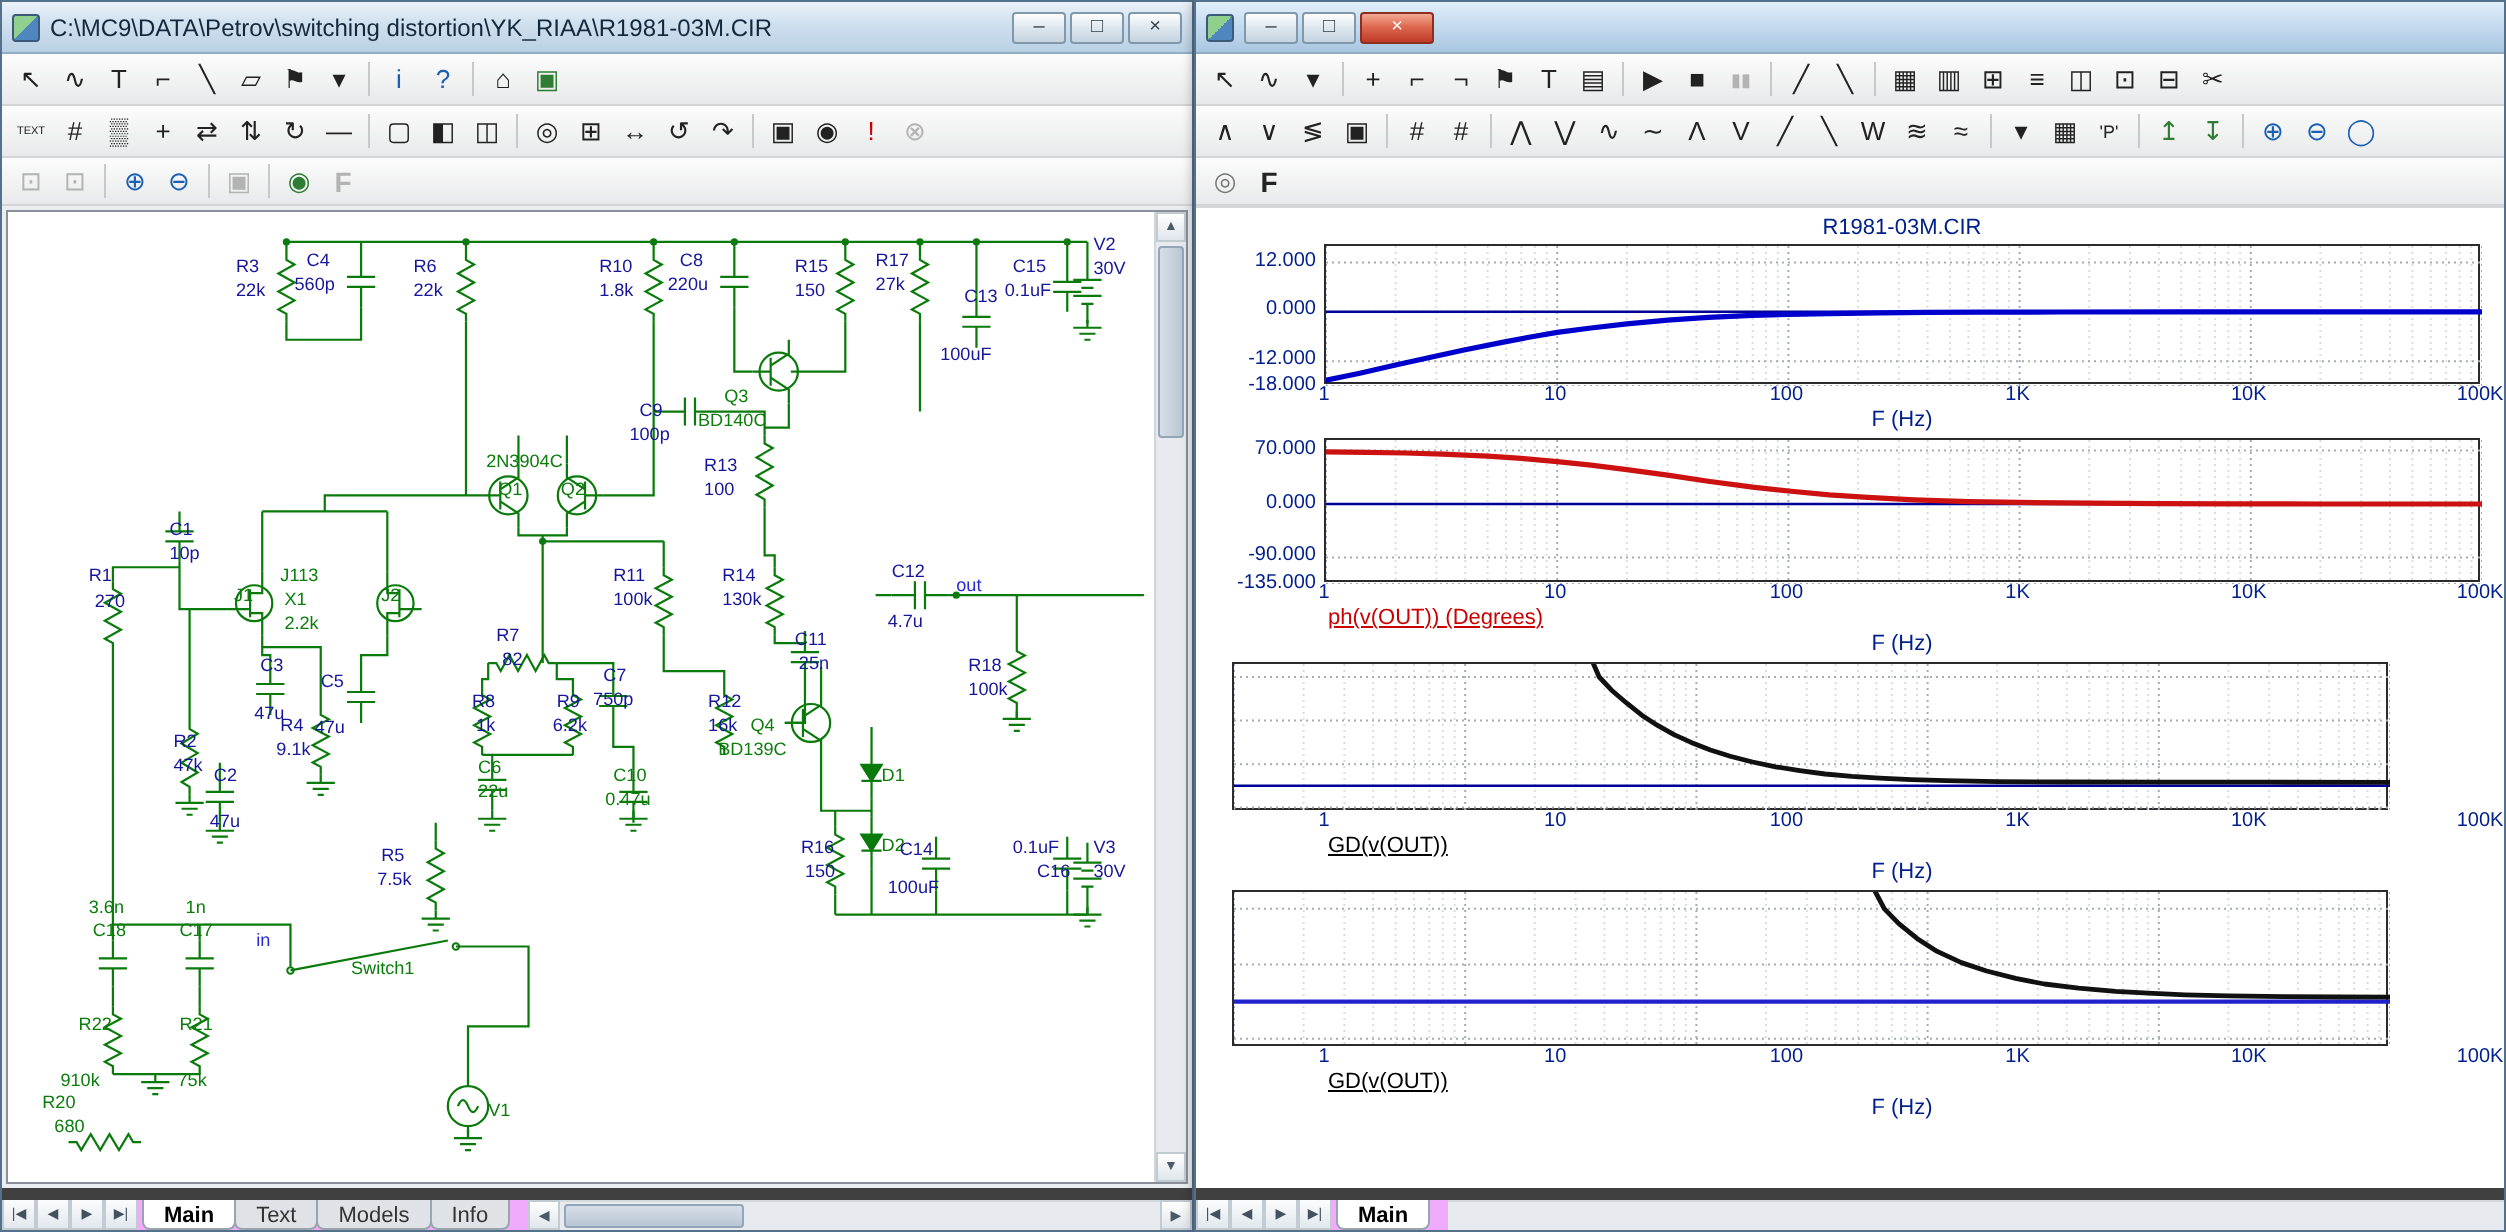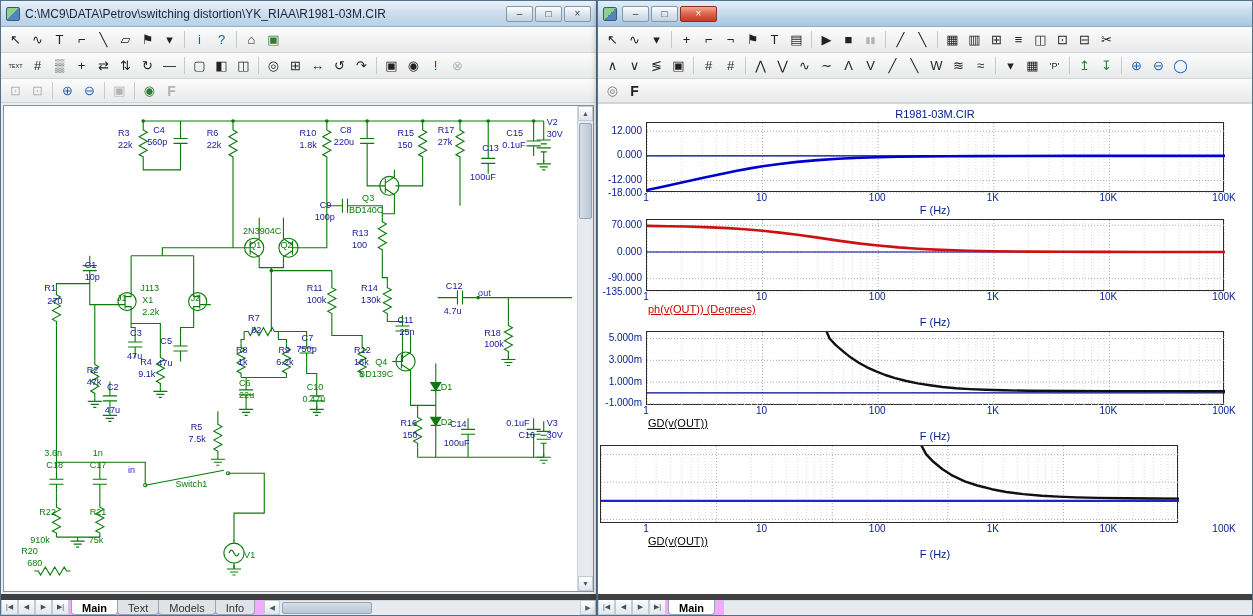--- a/index.html
+++ b/index.html
@@ -55,21 +55,21 @@
   .sheet-tabs{display:flex;align-items:stretch;margin-left:2px;}
   .sheet-tab{padding:2px 10px 0;border:1px solid #9aa4ad;border-top:none;border-radius:0 0 4px 4px;
     background:#dfe3e7;color:#333;margin-right:-1px;}
   .sheet-tab.active{background:#ffffff;font-weight:bold;color:#000;}
   .hscroll{flex:1;display:flex;align-items:stretch;margin-left:10px;}
   .hbtn{width:16px;padding:0;font-size:7px;color:#4a5a68;border:1px solid #c2cad2;background:linear-gradient(#fff,#e0e6ec);}
   .htrack{flex:1;position:relative;background:#e7ebef;border-top:1px solid #d4d9de;}
   .hthumb{position:absolute;top:1px;bottom:1px;left:2px;width:90px;border:1px solid #93a5b6;border-radius:2px;
     background:linear-gradient(#d6dfe8,#b9c7d4);}
   
-  .plots{flex:1;background:#fff;border-top:1px solid #d4d6d8;padding:4px 0 0 2px;overflow:hidden;min-height:0;}
+  .plots{flex:1;background:#fff;border-top:1px solid #d4d6d8;padding:4px 0 0 18px;overflow:hidden;min-height:0;}
   .plot-block{margin-bottom:1px;}
   .plot-title{margin-left:46px;width:578px;text-align:center;font-size:11px;height:14px;color:#00208c;}
   .plot-row{display:flex;}
   .ylabels{flex:0 0 46px;width:46px;position:relative;font-size:10px;color:#001e8c;}
   .ylabel{position:absolute;right:4px;line-height:11px;white-space:nowrap;}
   .plot-box{position:relative;border:1px solid #2b2b2b;background:#fff;}
   .plot-box svg{display:block;}
   .xlabels{position:relative;height:12px;margin-left:46px;width:590px;font-size:10px;color:#001e8c;}
   .xlab{position:absolute;top:0;transform:translateX(-50%);line-height:12px;}
   .trace-label{margin-left:48px;height:13px;font-size:11px;text-decoration:underline;}
@@ -734,26 +734,20 @@
             <span class="xlab" style="left: 231.2px;">100</span>
             <span class="xlab" style="left: 346.8px;">1K</span>
             <span class="xlab" style="left: 462.4px;">10K</span>
             <span class="xlab" style="left: 578px;">100K</span>
           </div>
           <div class="trace-label" style="color: rgb(204, 0, 0);">ph(v(OUT)) (Degrees)</div>
           <div class="freq-label">F (Hz)</div>
         </div>
         <div class="plot-block">
           <div class="plot-row">
-            <div class="ylabels" style="height: 74px;">
-              <span class="ylabel" style="top: 1.02941px;">5.000m</span>
-              <span class="ylabel" style="top: 22.7941px;">3.000m</span>
-              <span class="ylabel" style="top: 44.5588px;">1.000m</span>
-              <span class="ylabel" style="top: 66.3235px;">-1.000m</span>
-            </div>
             <div class="plot-box" style="width: 578px; height: 74px;">
               <svg width="578" height="74" viewBox="0 0 578 74">
                 <line x1="34.8" y1="0" x2="34.8" y2="74" stroke="#d9dce1" stroke-dasharray="1 2"></line>
                 <line x1="55.2" y1="0" x2="55.2" y2="74" stroke="#d9dce1" stroke-dasharray="1 2"></line>
                 <line x1="69.6" y1="0" x2="69.6" y2="74" stroke="#d9dce1" stroke-dasharray="1 2"></line>
                 <line x1="80.8" y1="0" x2="80.8" y2="74" stroke="#d9dce1" stroke-dasharray="1 2"></line>
                 <line x1="90.0" y1="0" x2="90.0" y2="74" stroke="#d9dce1" stroke-dasharray="1 2"></line>
                 <line x1="97.7" y1="0" x2="97.7" y2="74" stroke="#d9dce1" stroke-dasharray="1 2"></line>
                 <line x1="104.4" y1="0" x2="104.4" y2="74" stroke="#d9dce1" stroke-dasharray="1 2"></line>
                 <line x1="110.3" y1="0" x2="110.3" y2="74" stroke="#d9dce1" stroke-dasharray="1 2"></line>

